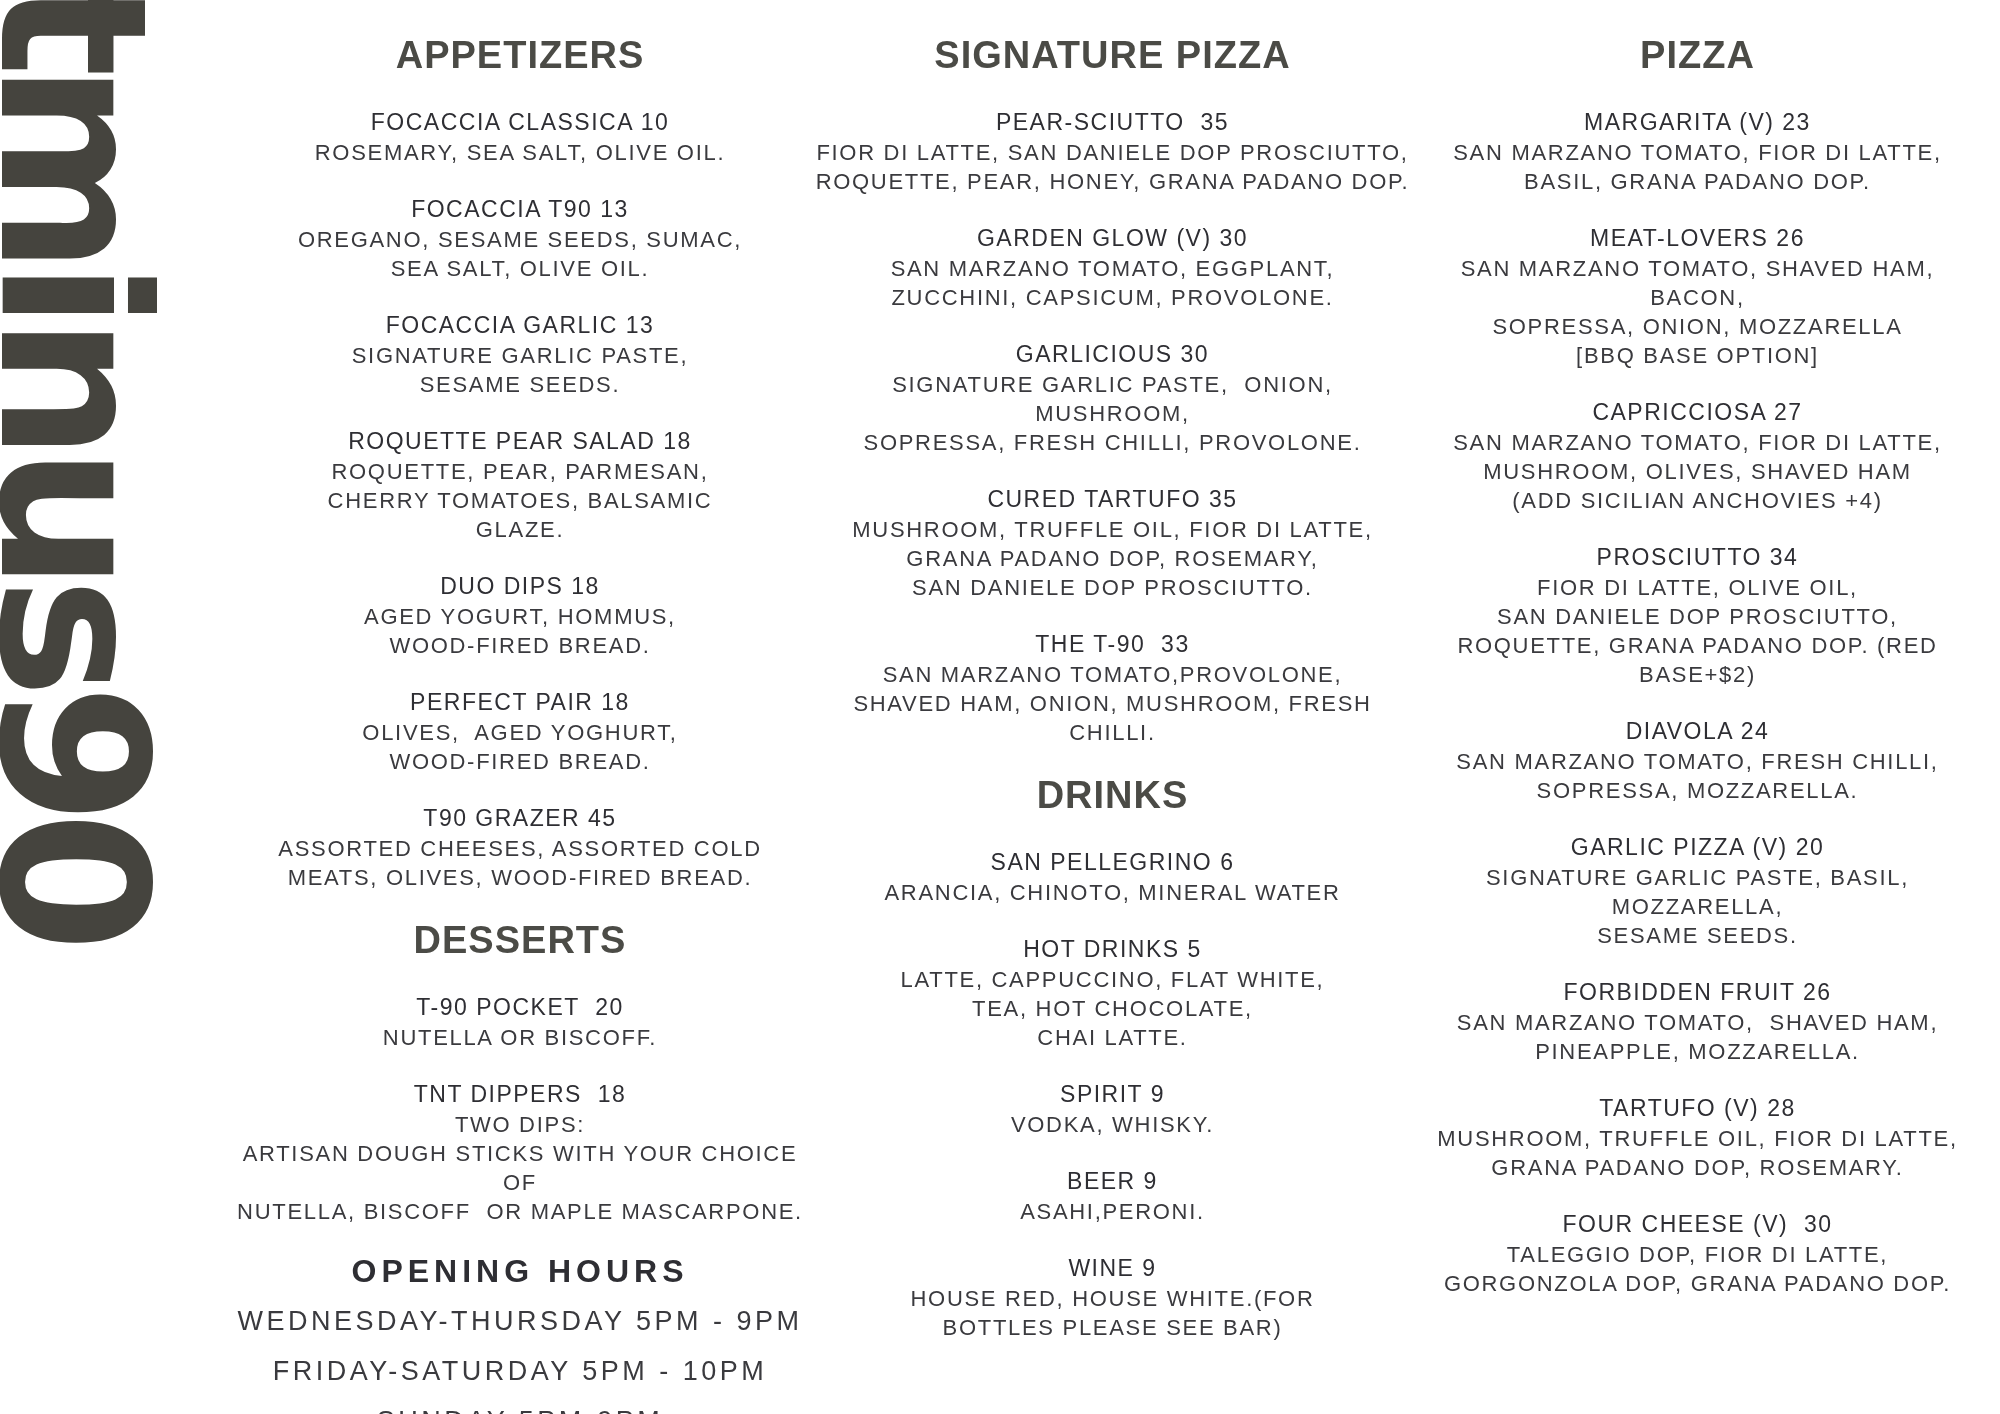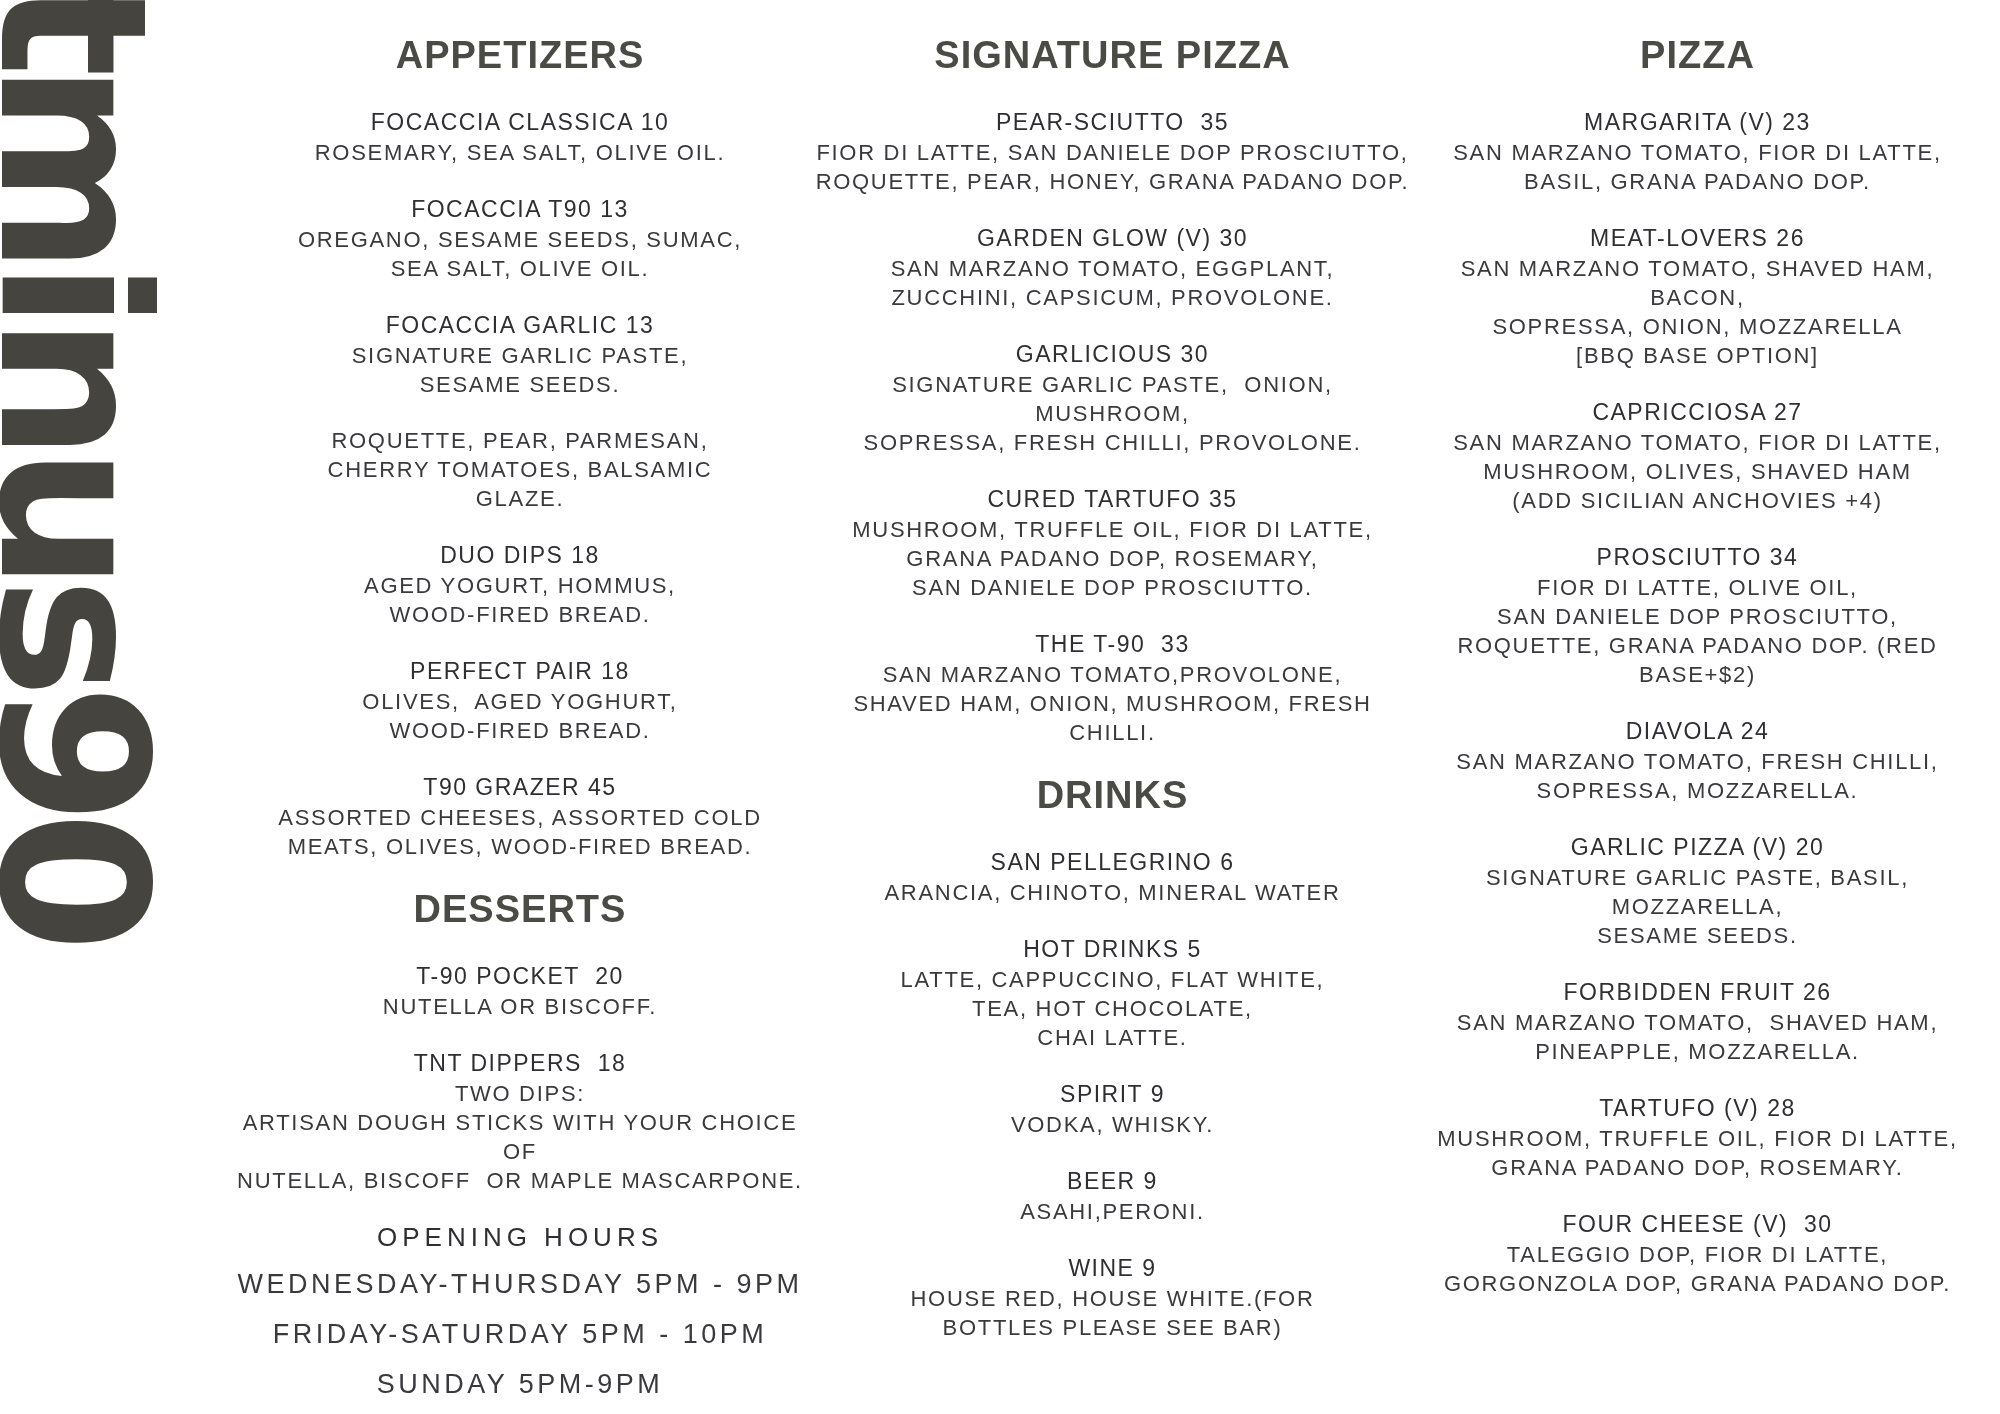--- a/index.html
+++ b/index.html
@@ -59,22 +59,22 @@
   }
   .item-desc{
     font-size:22px;
     letter-spacing:1.7px;
     color:var(--desc-color);
     line-height:29px;
     white-space:pre-wrap;
   }
   .hours{ margin-top:26px; }
   .hours-title{
-    font-size:26px;
-    font-weight:400;
+    font-size:32px;
+    font-weight:700;
     letter-spacing:5px;
     color:var(--name-color);
     margin-bottom:12px;
   }
   .hours-line{
     font-size:27px;
     letter-spacing:3.5px;
     color:var(--desc-color);
     line-height:38px;
     white-space:pre-wrap;
@@ -97,20 +97,21 @@
         <div class="item-name">FOCACCIA T90 13</div>
         <div class="item-desc">OREGANO, SESAME SEEDS, SUMAC,</div>
         <div class="item-desc">SEA SALT, OLIVE OIL.</div>
       </div>
       <div class="item">
         <div class="item-name">FOCACCIA GARLIC 13</div>
         <div class="item-desc">SIGNATURE GARLIC PASTE,</div>
         <div class="item-desc">SESAME SEEDS.</div>
       </div>
       <div class="item">
+        <div class="item-name">ROQUETTE PEAR SALAD 18</div>
         <div class="item-desc">ROQUETTE, PEAR, PARMESAN,</div>
         <div class="item-desc">CHERRY TOMATOES, BALSAMIC</div>
         <div class="item-desc">GLAZE.</div>
       </div>
       <div class="item">
         <div class="item-name">DUO DIPS 18</div>
         <div class="item-desc">AGED YOGURT, HOMMUS,</div>
         <div class="item-desc">WOOD-FIRED BREAD.</div>
       </div>
       <div class="item">

